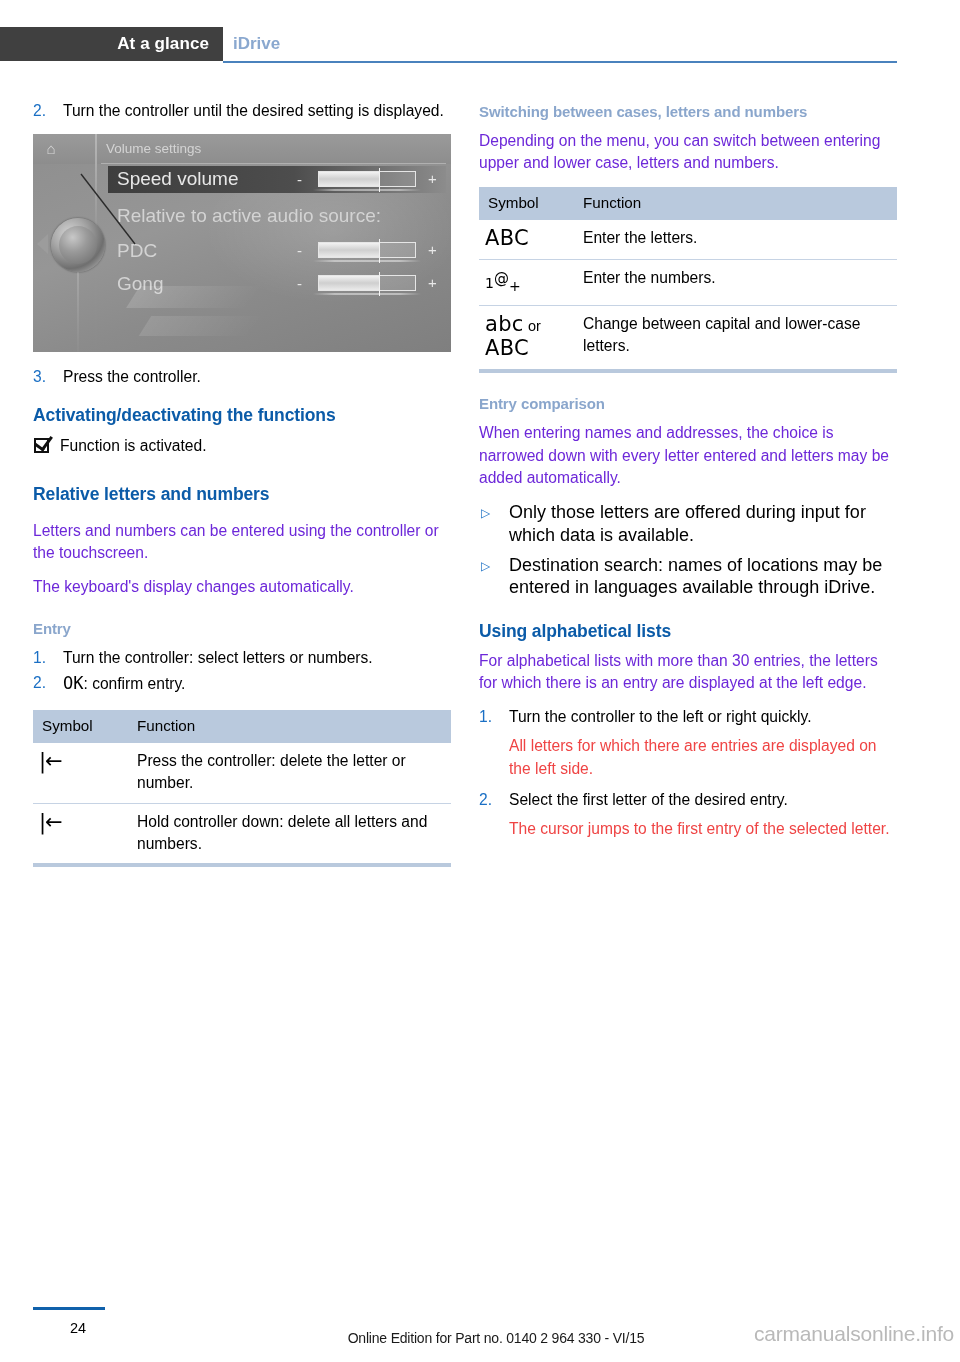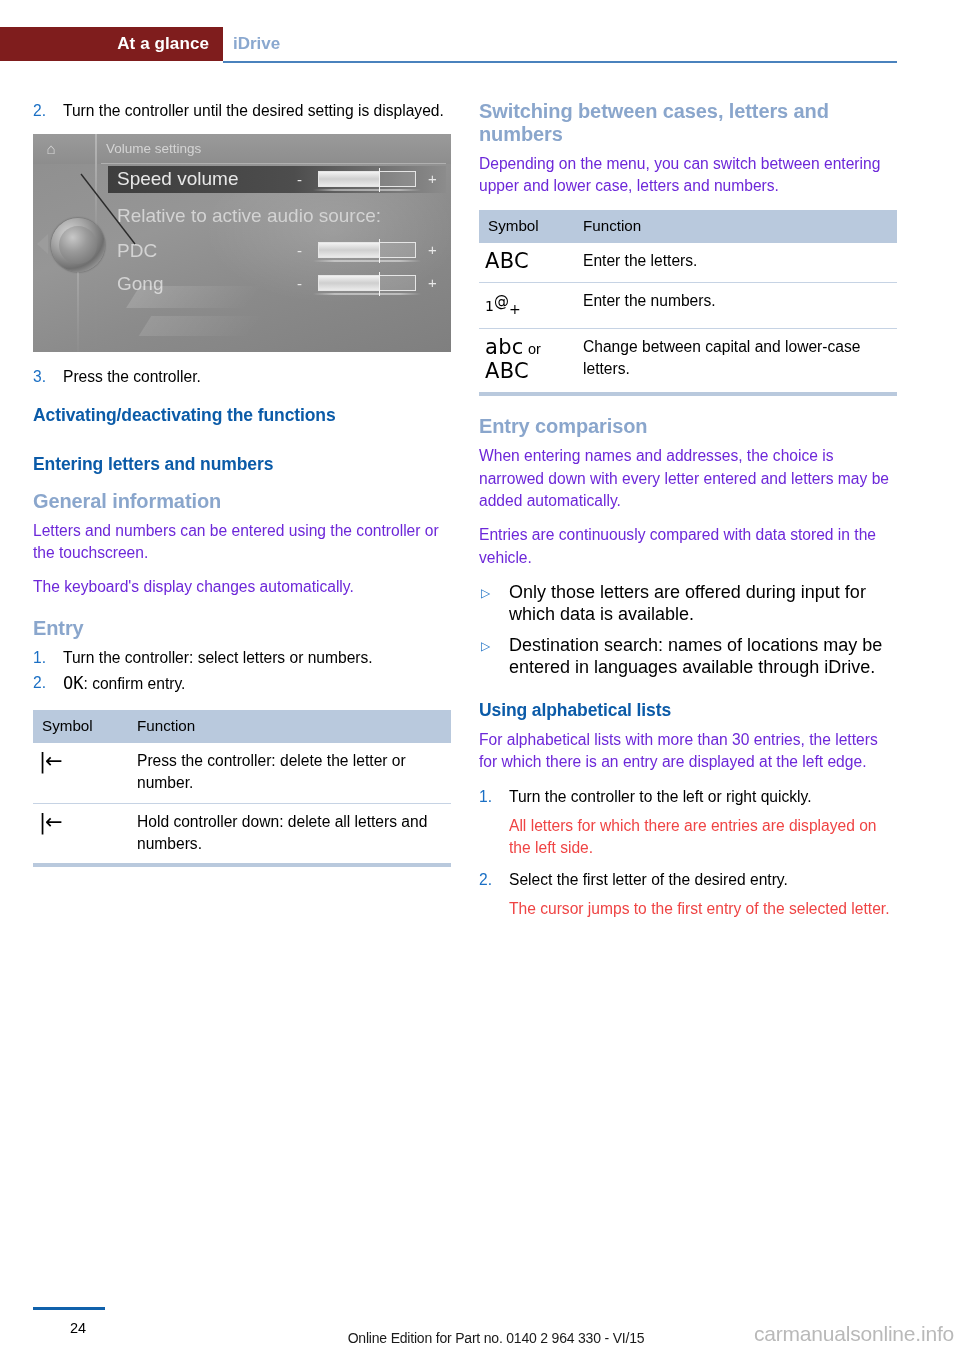--- a/index.html
+++ b/index.html
@@ -8,21 +8,21 @@
     background: #ffffff;
     font-family: "Liberation Sans", sans-serif;
     -webkit-font-smoothing: antialiased;
   }
   .page { position: relative; width: 960px; height: 1362px; overflow: hidden; }
 
   
   .header { position: absolute; left: 0; top: 27px; width: 960px; height: 34px; }
   .tab-active {
     position: absolute; left: 0; top: 0; width: 223px; height: 34px;
-    background: #7f1d1d; color: #ffffff;
+    background: #404040; color: #ffffff;
     font-size: 17px; font-weight: bold;
     display: flex; align-items: center; justify-content: flex-end;
     padding-right: 14px; letter-spacing: .1px;
   }
   .tab-inactive {
     position: absolute; left: 233px; top: 0; height: 34px;
     color: #8aa8cf; font-size: 17px; font-weight: bold;
     display: flex; align-items: center;
   }
   .header-rule {
@@ -39,21 +39,21 @@
   .p, .li-text, .sub-text {
     font-size: 15.6px; line-height: 22.3px; color: #6d28d9;
   }
   .p { margin-bottom: 12px; }
 
   h2.h-blue {
     font-size: 17.5px; font-weight: bold; color: #0b5ba8;
     line-height: 23px; margin-bottom: 7px; letter-spacing: -.1px;
   }
   h3.h-lightblue {
-    font-size: 20px; font-weight: bold; color: #8aa6cc;
+    font-size: 15px; font-weight: bold; color: #8aa6cc;
     line-height: 23px; margin-bottom: 7px; letter-spacing: -.1px;
   }
   .spacer-lg { height: 19px; }
   .spacer-md { height: 13px; }
   .spacer-sm { height: 7px; }
 
   
   .olist { margin-bottom: 2px; }
   .oitem { display: flex; margin-bottom: 2px; }
   .onum {
@@ -304,26 +304,31 @@
     <div class="olist">
       <div class="oitem">
         <div class="onum">3.</div>
         <div class="obody">Press the controller.</div>
       </div>
     </div>
 
     <div class="spacer-md"></div>
     <h2 class="h-blue">Activating/deactivating the functions</h2>
 
+    <div class="cbrow">
+      <span class="cbox">
+          <span class="tick"></span>
+        </span>
+      <span class="cbtext">Function is activated.</span>
+    </div>
 
     <div class="spacer-lg"></div>
-    <h2 class="h-blue">Entering letters and numbers</h2>
+    <h2 class="h-blue">Relative letters and numbers</h2>
 
     <div class="spacer-sm"></div>
-    <h3 class="h-lightblue">General information</h3>
     <div class="p">Letters and numbers can be entered using the controller or the touchscreen.</div>
     <div class="p">The keyboard's display changes automatically.</div>
 
     <div class="spacer-sm"></div>
     <h3 class="h-lightblue">Entry</h3>
 
     <div class="olist">
       <div class="oitem">
         <div class="onum">1.</div>
         <div class="obody">Turn the controller: select letters or numbers.</div>
@@ -395,21 +400,20 @@
           </td>
           <td>Change between capital and lower-case letters.</td>
         </tr>
       </tbody>
     </table>
     <div class="tbl-bottom"></div>
 
     <div class="spacer-lg"></div>
     <h3 class="h-lightblue">Entry comparison</h3>
     <div class="p">When entering names and addresses, the choice is narrowed down with every letter entered and letters may be added automatically.</div>
-    <div class="p">Entries are continuously compared with data stored in the vehicle.</div>
 
     <div class="tlist">
       <div class="titem">
         <div class="tbullet">▷</div>
         <div class="tbody">Only those letters are offered during input for which data is available.</div>
       </div>
       <div class="titem">
         <div class="tbullet">▷</div>
         <div class="tbody">Destination search: names of locations may be entered in languages available through iDrive.</div>
       </div>

